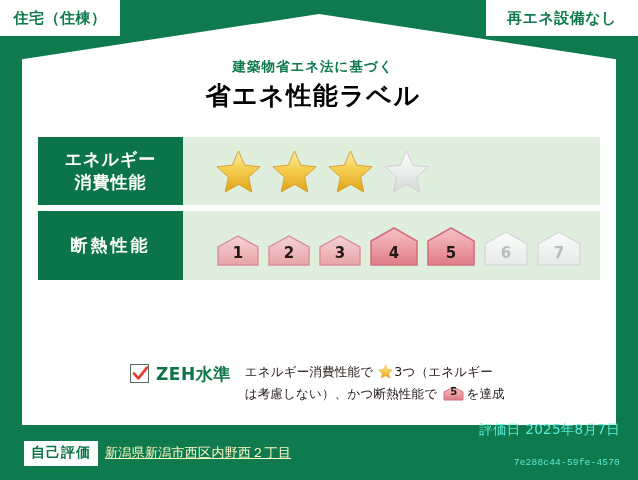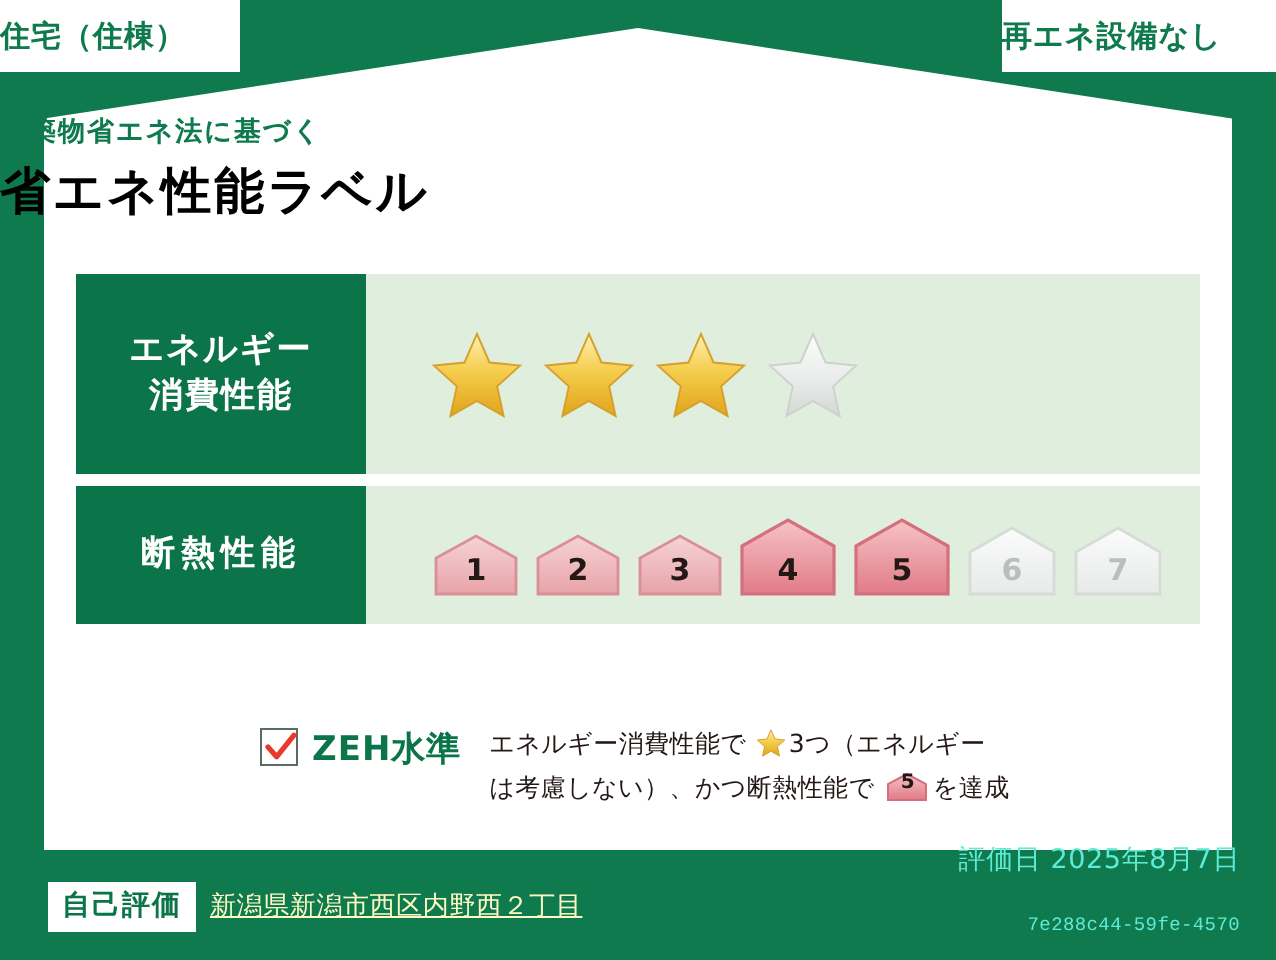--- a/index.html
+++ b/index.html
@@ -26,50 +26,50 @@
   }
 
   
   .corner-tag {
     position: absolute; top: 0;
     background: #ffffff;
     color: #0e7a4e;
     font-weight: bold;
     font-size: 15px;
     letter-spacing: .5px;
-    display: flex; align-items: center; justify-content: flex-start;
+    display: flex; align-items: center; justify-content: center;
     height: 36px;
     white-space: nowrap;
   }
   .corner-tag.left  { left: 0;  width: 120px; }
-  .corner-tag.right { right: 0; width: 137px; }
+  .corner-tag.right { right: 0; width: 152px; }
 
   
   .title-wrap {
     position: absolute; left: 0; right: 12px; top: 58px;
-    text-align: left;
+    text-align: center;
   }
   .title-sub {
     font-size: 13.5px; font-weight: bold; color: #0e7a4e;
     letter-spacing: 1px; line-height: 1.2;
   }
   .title-main {
     font-size: 25px; font-weight: bold; color: #000000;
     letter-spacing: 1.5px; margin-top: 7px; line-height: 1.2;
   }
 
   
   .rows {
     position: absolute; left: 38px; top: 137px;
     width: 562px;
   }
   .perf-row {
     display: flex; align-items: stretch;
     background: #dfeedd;
-    height: 100px;
+    height: 68px;
   }
   .perf-row.insul { height: 69px; margin-top: 6px; }
 
   .row-label {
     width: 145px;
     background: #0b7449;
     color: #ffffff;
     font-weight: bold; font-size: 17px;
     letter-spacing: 1px;
     display: flex; flex-direction: column;

